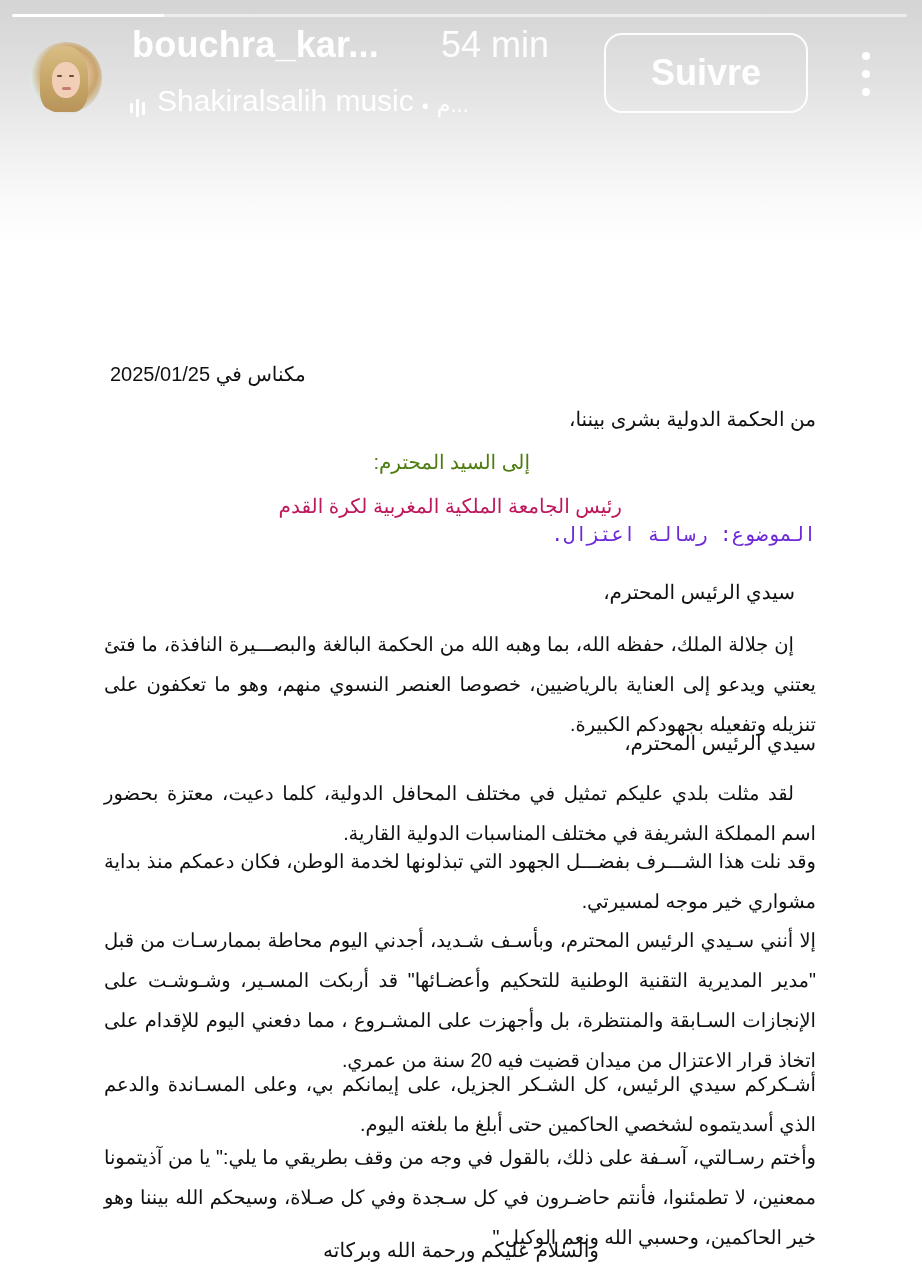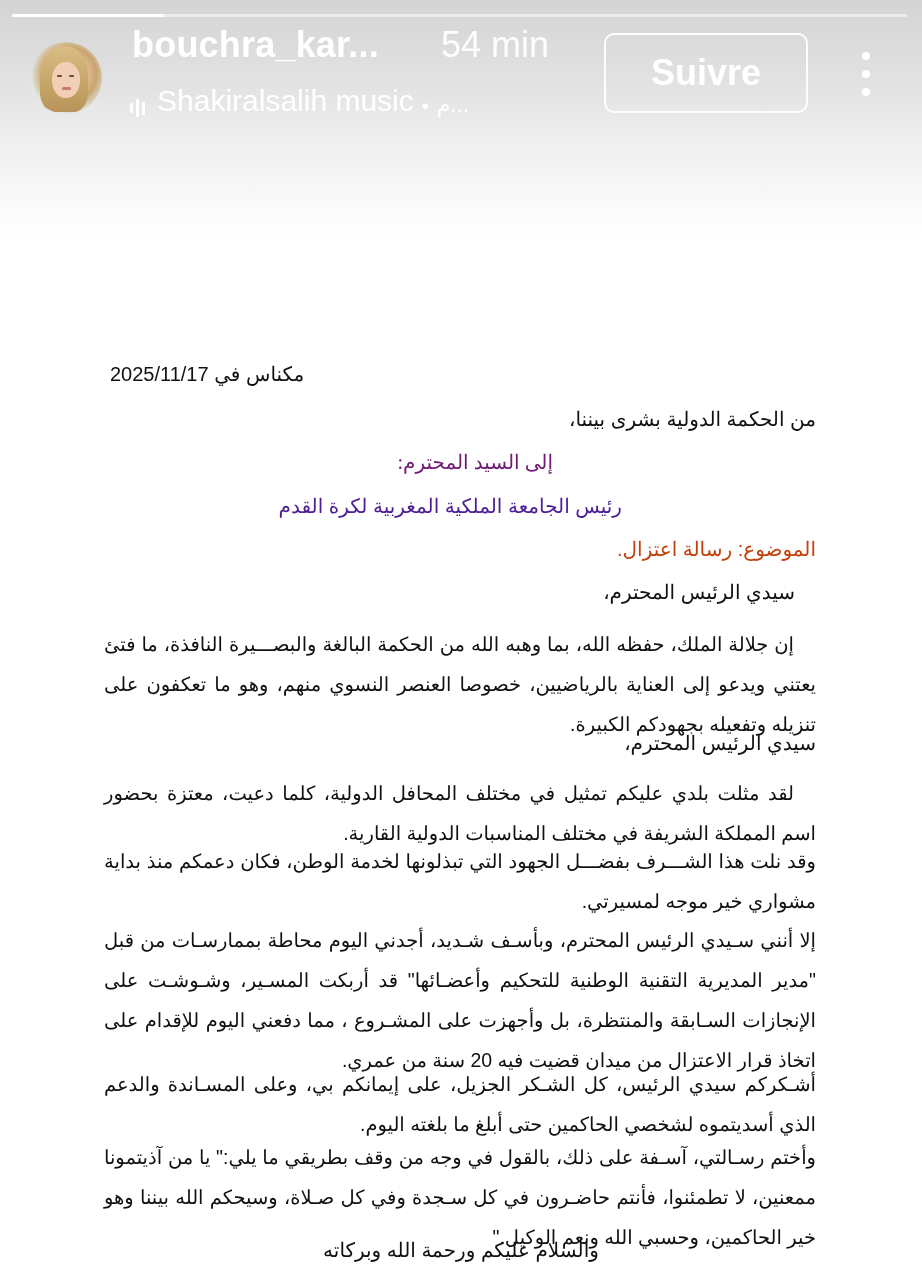--- a/index.html
+++ b/index.html
@@ -54,37 +54,37 @@
   .music-icon { display: inline-flex; align-items: center; gap: 3px; height: 20px; margin-right: 4px; }
   .music-icon i { display: block; width: 3px; background: #fff; border-radius: 1px; }
   .music-icon i:nth-child(1) { height: 10px; }
   .music-icon i:nth-child(2) { height: 18px; }
   .music-icon i:nth-child(3) { height: 13px; }
   .music-dot { font-size: 20px; }
   .music-extra { font-size: 22px; }
 
   .follow-button {
     position: absolute; left: 604px; top: 33px; width: 204px; height: 80px;
-    border: 2px solid rgba(255,255,255,0.95); border-radius: 10px; box-sizing: border-box;
+    border: 2px solid rgba(255,255,255,0.95); border-radius: 18px; box-sizing: border-box;
     color: #ffffff; font-size: 36px; font-weight: bold;
     display: flex; align-items: center; justify-content: center; z-index: 2; background: transparent;
   }
   .more-button {
     position: absolute; left: 852px; top: 52px; width: 28px; height: 44px; z-index: 2;
     display: flex; flex-direction: column; align-items: center; justify-content: space-between;
   }
   .more-button i { display: block; width: 8px; height: 8px; border-radius: 50%; background: #ffffff; }
   .date-line {
     position: absolute; left: 110px; top: 362px; direction: rtl; font-size: 20px; color: #111;
     z-index: 1; white-space: nowrap;
   }
   .from-line { position: absolute; right: 106px; top: 407px; font-size: 20px; direction: rtl; color:#111; }
-  .to-line { position: absolute; right: 369px; top: 450px; font-size: 20px; direction: rtl; color:#701a75;font-family:Liberation Serif, serif; }
-  .recipient-line { position: absolute; right: 300px; top: 494px; font-size: 20px; direction: rtl; color:#4c1d95; }
-  .subject-line { position: absolute; right: 106px; top: 537px; font-size: 20px; direction: rtl; color:#c2410c; }
+  .to-line { position: absolute; right: 392px; top: 450px; font-size: 20px; direction: rtl; color:#4d7c0f; }
+  .recipient-line { position: absolute; right: 300px; top: 494px; font-size: 20px; direction: rtl; color:#be185d; }
+  .subject-line { position: absolute; right: 106px; top: 522px; font-size: 20px; direction: rtl; color:#6d28d9;font-family:Liberation Mono, monospace; }
   .greeting1 { position: absolute; right: 127px; top: 580px; font-size: 20px; direction: rtl; color:#111; }
   .para {
     position: absolute; left: 104px; width: 712px; direction: rtl; text-align: justify;
     text-align-last: right; font-size: 19.5px; line-height: 40px; color: #111; margin: 0;
   }
   .para.indent { text-indent: 22px; }
   .p1 { top: 624px; }
   .greeting2 { position: absolute; right: 106px; top: 731px; font-size: 20px; direction: rtl; color:#111; }
   .p2 { top: 773px; }
   .p3 { top: 841px; }
@@ -127,21 +127,21 @@
 <button class="follow-button">Suivre</button>
 
 <div class="more-button">
   <span style="display:flex;flex-direction:column;justify-content:space-between;height:44px;align-items:center;">
     <i></i>
       <i></i>
       <i></i>
   </span>
 </div>
 
-<div class="date-line">مكناس في 2025/11/17</div>
+<div class="date-line">مكناس في 2025/01/25</div>
 <div class="from-line">من الحكمة الدولية بشرى بيننا،</div>
 <div class="to-line">إلى السيد المحترم:</div>
 <div class="recipient-line">رئيس الجامعة الملكية المغربية لكرة القدم</div>
 <div class="subject-line">الموضوع: رسالة اعتزال.</div>
 <div class="greeting1">سيدي الرئيس المحترم،</div>
 <p class="para indent p1">إن جلالة الملك، حفظه الله، بما وهبه الله من الحكمة البالغة والبصـــيرة النافذة، ما فتئ يعتني ويدعو إلى العناية بالرياضيين، خصوصا العنصر النسوي منهم، وهو ما تعكفون على تنزيله وتفعيله بجهودكم الكبيرة.</p>
 <div class="greeting2">سيدي الرئيس المحترم،</div>
 <p class="para indent p2">لقد مثلت بلدي عليكم تمثيل في مختلف المحافل الدولية، كلما دعيت، معتزة بحضور اسم المملكة الشريفة في مختلف المناسبات الدولية القارية.</p>
 <p class="para p3">وقد نلت هذا الشـــرف بفضـــل الجهود التي تبذلونها لخدمة الوطن، فكان دعمكم منذ بداية مشواري خير موجه لمسيرتي.</p>
 <p class="para p4">إلا أنني سـيدي الرئيس المحترم، وبأسـف شـديد، أجدني اليوم محاطة بممارسـات من قبل "مدير المديرية التقنية الوطنية للتحكيم وأعضـائها" قد أربكت المسـير، وشـوشـت على الإنجازات السـابقة والمنتظرة، بل وأجهزت على المشـروع ، مما دفعني اليوم للإقدام على اتخاذ قرار الاعتزال من ميدان قضيت فيه 20 سنة من عمري.</p>

